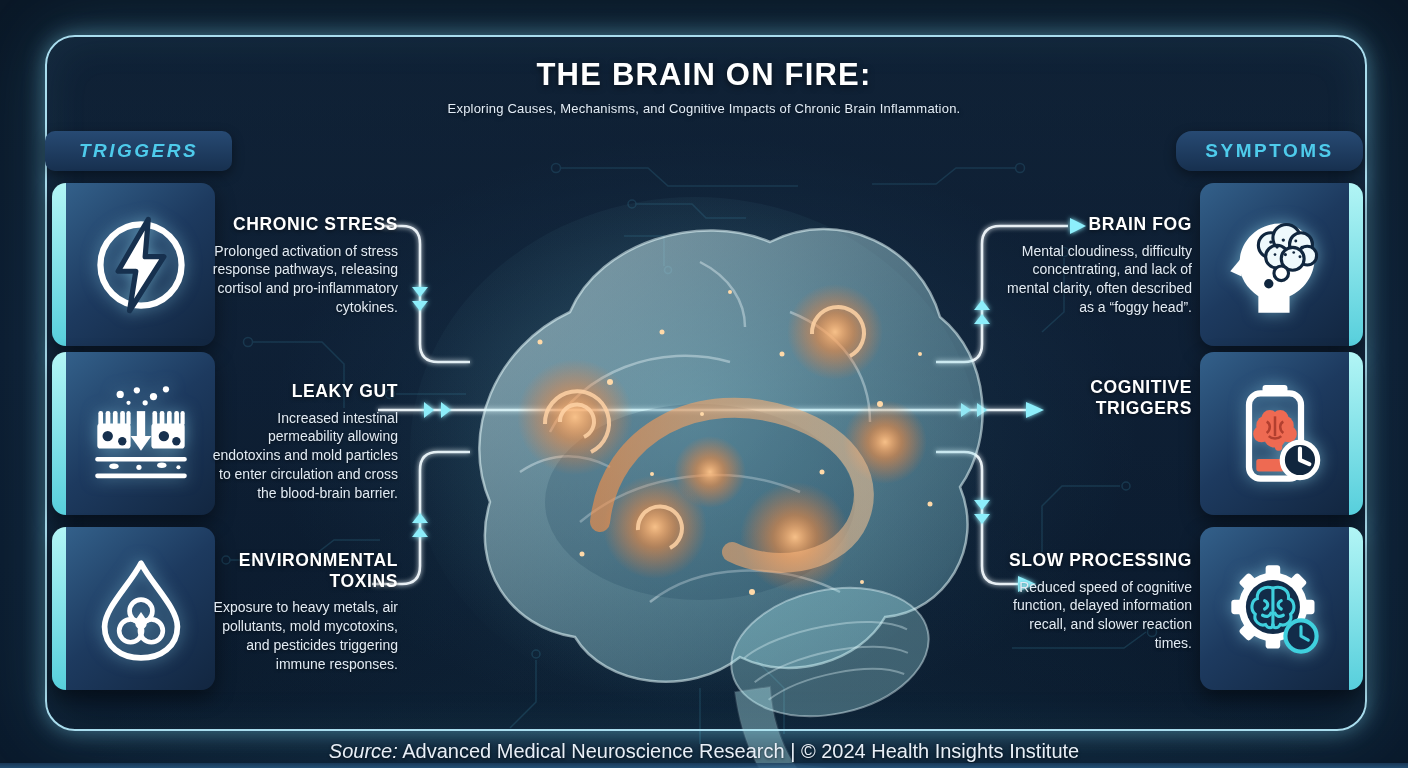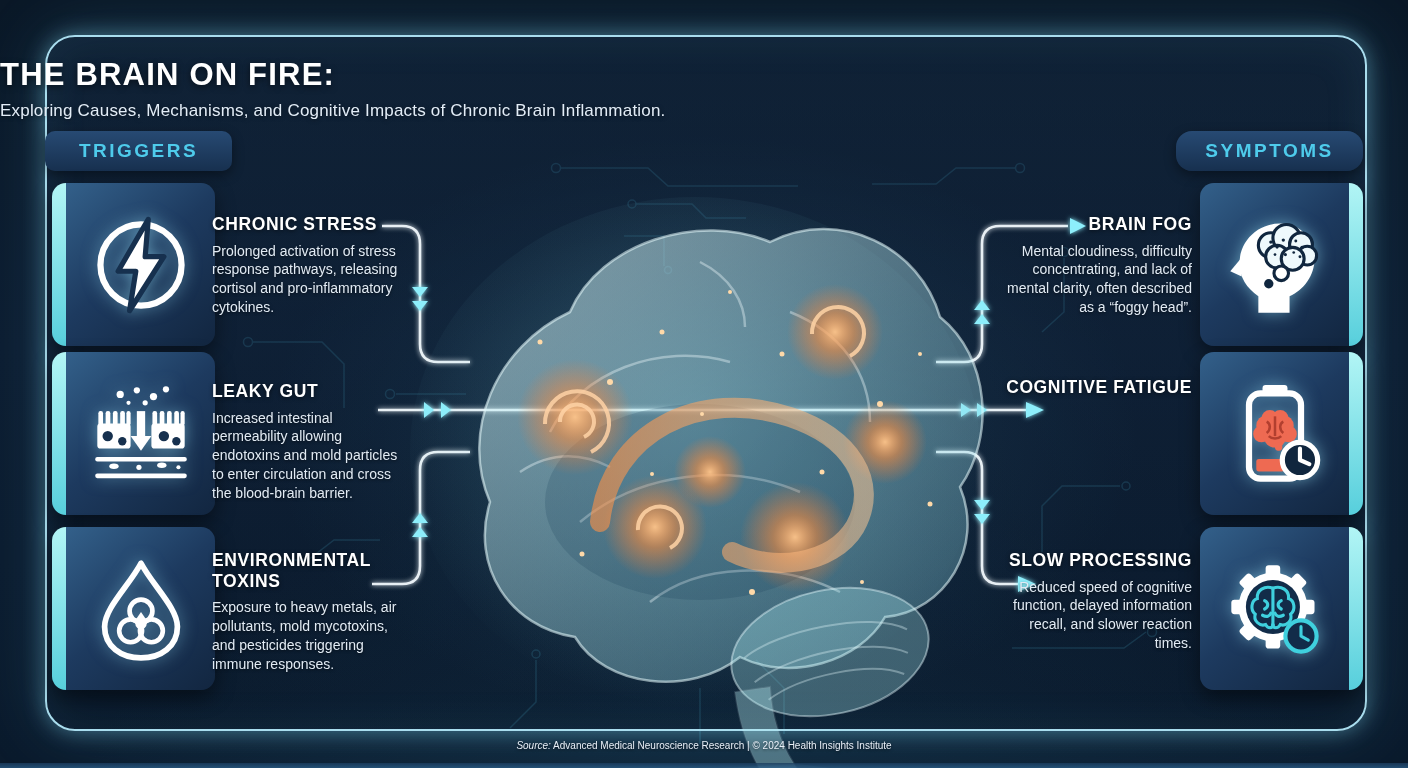--- a/index.html
+++ b/index.html
@@ -9,55 +9,55 @@
       radial-gradient(620px 420px at 50% 56%, rgba(52,110,140,.30), rgba(0,0,0,0) 70%),
       radial-gradient(900px 500px at 50% 108%, rgba(36,90,120,.22), rgba(0,0,0,0) 70%),
       linear-gradient(180deg,#0a1827 0%,#0c1c30 45%,#0a1a2c 100%);}
   .bottom-strip{position:absolute;left:0;right:0;bottom:0;height:5px;
     background:linear-gradient(180deg,#1b3c5e,#2a5c86);opacity:.8;}
   .frame{position:absolute;left:45px;top:35px;width:1318px;height:692px;
     border:2px solid #a9ddee;border-radius:30px;
     box-shadow:0 0 22px rgba(130,215,240,.45),0 0 70px rgba(80,170,210,.20),inset 0 0 46px rgba(120,200,230,.08);
     background:linear-gradient(180deg,rgba(24,48,76,.38),rgba(10,24,42,.18));}
   
-  .header{position:absolute;left:0;top:58px;width:100%;text-align:left;color:#fff;}
+  .header{position:absolute;left:0;top:58px;width:100%;text-align:center;color:#fff;}
   .header h1{margin:0;font-size:31px;line-height:1.1;font-weight:bold;letter-spacing:1.2px;
     text-shadow:0 2px 6px rgba(0,0,0,.55);}
-  .header .sub{margin-top:9px;font-size:17px;color:#e3edf7;letter-spacing:.2px;
+  .header .sub{margin-top:9px;font-size:13px;color:#e3edf7;letter-spacing:.2px;
     text-shadow:0 1px 4px rgba(0,0,0,.5);}
   
   .pill{position:absolute;top:131px;width:187px;height:40px;border-radius:10px;
     background:linear-gradient(180deg,#274a73,#17304f);
     display:flex;align-items:center;justify-content:center;
     color:#4ecbeb;font-size:19px;font-weight:bold;letter-spacing:2.5px;
     box-shadow:0 4px 12px rgba(0,0,0,.4);}
-  .pill.left{left:45px;} .pill.right{left:1176px;border-radius:16px;}
+  .pill.left{left:45px;font-style:italic;} .pill.right{left:1176px;border-radius:16px;}
   
   .tile{position:absolute;width:163px;height:163px;display:flex;border-radius:14px;overflow:hidden;
     box-shadow:0 8px 20px rgba(0,0,0,.45);}
   .tile .body{flex:1;display:flex;align-items:center;justify-content:center;
     background:linear-gradient(140deg,#33608a 0%,#1d3a5f 48%,#122640 100%);}
   .tile .accent{width:14px;background:linear-gradient(180deg,#b2f5f5,#57cfdc);}
   .tile svg{width:104px;height:104px;filter:drop-shadow(0 0 8px rgba(160,235,255,.5));}
   .t-left{left:52px;} .t-right{left:1200px;}
   .r1{top:183px;} .r2{top:352px;} .r3{top:527px;}
   
   .txt{position:absolute;color:#fff;}
   .txt h3{margin:0 0 7px 0;font-size:17.5px;font-weight:bold;letter-spacing:.6px;line-height:1.18;
     text-shadow:0 1px 4px rgba(0,0,0,.6);}
   .txt p{margin:0;font-size:14px;line-height:1.34;color:#e2ebf4;text-shadow:0 1px 3px rgba(0,0,0,.55);}
-  .txt.l{left:212px;width:186px;text-align:left;}
+  .txt.l{left:212px;width:186px;text-align:right;}
   .txt.r{left:992px;width:200px;text-align:right;}
   .y1{top:214px;} .y2{top:381px;} .y3{top:550px;}
   .y2r{top:377px;} .y3r{top:550px;}
   
   .layer{position:absolute;left:0;top:0;pointer-events:none;}
   
   .footer{position:absolute;left:0;top:740px;width:100%;text-align:center;
-    font-size:10px;color:#e8eff7;text-shadow:0 1px 3px rgba(0,0,0,.6);}
+    font-size:20px;color:#e8eff7;text-shadow:0 1px 3px rgba(0,0,0,.6);}
   .footer .it{font-style:italic;}
 </style>
 </head>
 <body>
 
 <div class="canvas">
 
   <svg class="layer" width="1408" height="768">
     <g fill="none" stroke="#3a8aa6" stroke-width="1.5" opacity="0.30">
       <path d="M560,168 h88 l20,18 h130"></path>
@@ -391,21 +391,21 @@
   <div class="txt r y1">
     <h3>BRAIN FOG</h3>
     <p>Mental cloudiness, difficulty concentrating, and lack of mental clarity, often described as a “foggy head”.</p>
   </div>
 
   <div class="txt l y3">
     <h3>ENVIRONMENTAL TOXINS</h3>
     <p>Exposure to heavy metals, air pollutants, mold mycotoxins, and pesticides triggering immune responses.</p>
   </div>
   <div class="txt r y2r">
-    <h3>COGNITIVE FATIGUE</h3>
+    <h3>COGNITIVE TRIGGERS</h3>
   </div>
   <div class="txt r y3r">
     <h3>SLOW PROCESSING</h3>
     <p>Reduced speed of cognitive function, delayed information recall, and slower reaction times.</p>
   </div>
 
   <div class="footer">
     <span class="it">Source:</span><span> Advanced Medical Neuroscience Research </span><span>|</span><span> © 2024 Health Insights Institute</span>
   </div>
 

